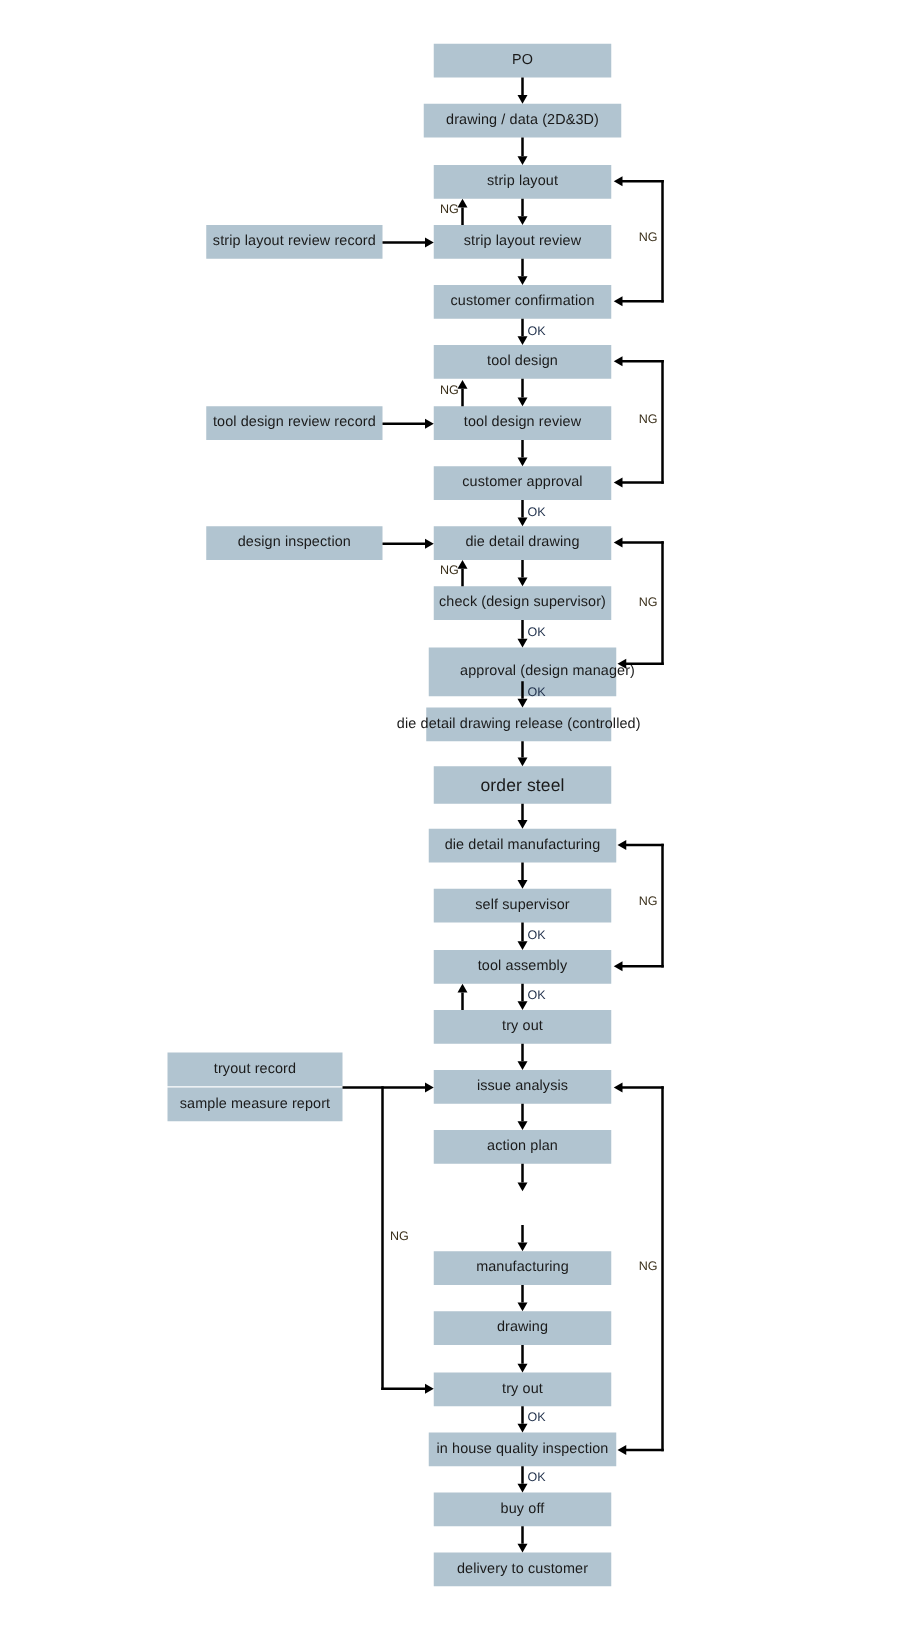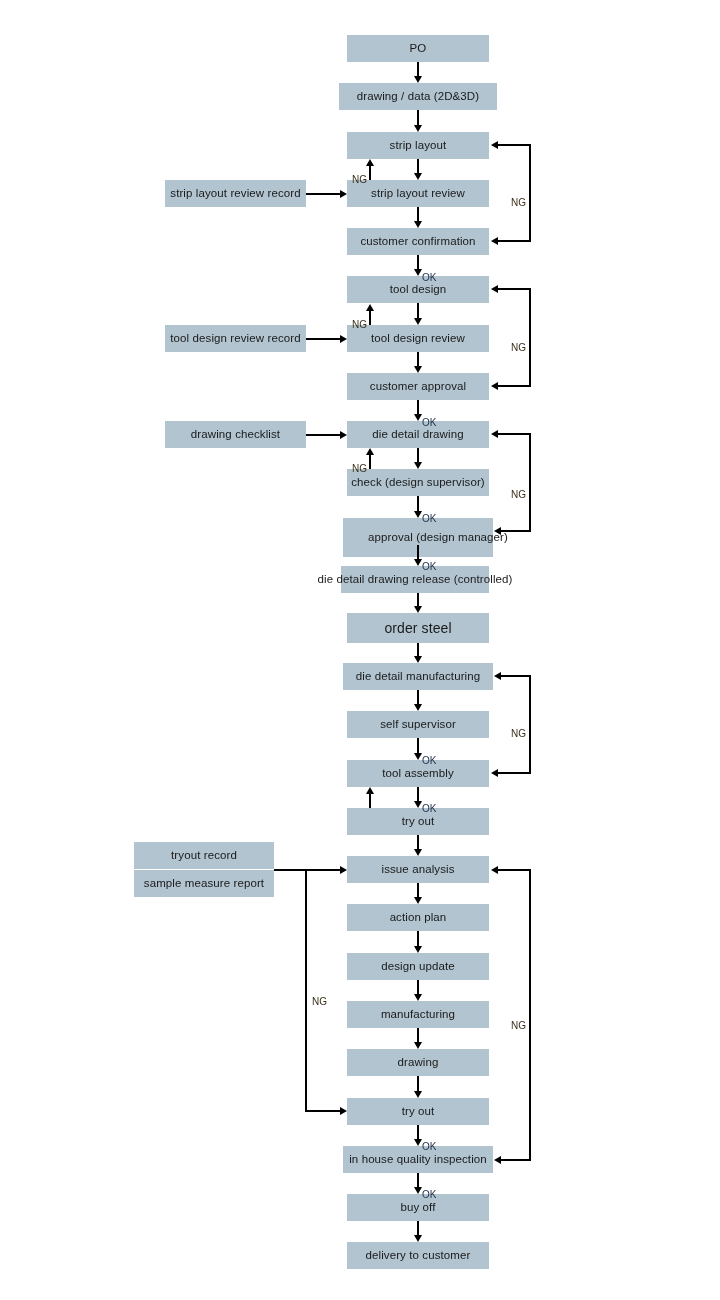--- a/index.html
+++ b/index.html
@@ -82,21 +82,20 @@
     border-bottom: 4.5px solid transparent;
     border-left: 7px solid #000000;
   }
   
   .elabel {
     position: absolute;
     font-size: 10px;
     line-height: 1;
     color: #1f2f4a;
     white-space: nowrap;
-    margin-top: 12px;
   }
   .elabel.ng {
     color: #3a2f1a;
   }
 </style>
 </head>
 <body>
 
 <div id="canvas">
 
@@ -131,39 +130,38 @@
   <div class="node" style="left:347px; top:711px; width:142px; height:27px;">self supervisor</div>
 
   <div class="node" style="left:347px; top:760px; width:142px; height:27px;">tool assembly</div>
 
   <div class="node" style="left:347px; top:808px; width:142px; height:27px;">try out</div>
 
   <div class="node" style="left:347px; top:856px; width:142px; height:27px;">issue analysis</div>
 
   <div class="node" style="left:347px; top:904px; width:142px; height:27px;">action plan</div>
 
-  <div class="node" style="left:347px; top:953px; width:142px; height:27px;">design update</div>
 
   <div class="node" style="left:347px; top:1001px; width:142px; height:27px;">manufacturing</div>
 
   <div class="node" style="left:347px; top:1049px; width:142px; height:27px;">drawing</div>
 
   <div class="node" style="left:347px; top:1098px; width:142px; height:27px;">try out</div>
 
   <div class="node" style="left:343px; top:1146px; width:150px; height:27px;">in house quality inspection</div>
 
   <div class="node" style="left:347px; top:1194px; width:142px; height:27px;">buy off</div>
 
   <div class="node" style="left:347px; top:1242px; width:142px; height:27px;">delivery to customer</div>
 
   <div class="node" style="left:165px; top:180px; width:141px; height:27px;">strip layout review record</div>
 
   <div class="node" style="left:165px; top:325px; width:141px; height:27px;">tool design review record</div>
 
-  <div class="node" style="left:165px; top:421px; width:141px; height:27px;">drawing checklist</div>
+  <div class="node" style="left:165px; top:421px; width:141px; height:27px;">design inspection</div>
 
   <div class="node" style="left:134px; top:842px; width:140px; height:27px;">tryout  record</div>
 
   <div class="node" style="left:134px; top:870px; width:140px; height:27px;">sample measure report</div>
 
   <div class="vline" style="left:417px; top:62px; height:14px;"></div>
   <div class="arrow-down" style="left:413.5px; top:76px;"></div>
 
   <div class="vline" style="left:417px; top:110px; height:15px;"></div>
   <div class="arrow-down" style="left:413.5px; top:125px;"></div>

